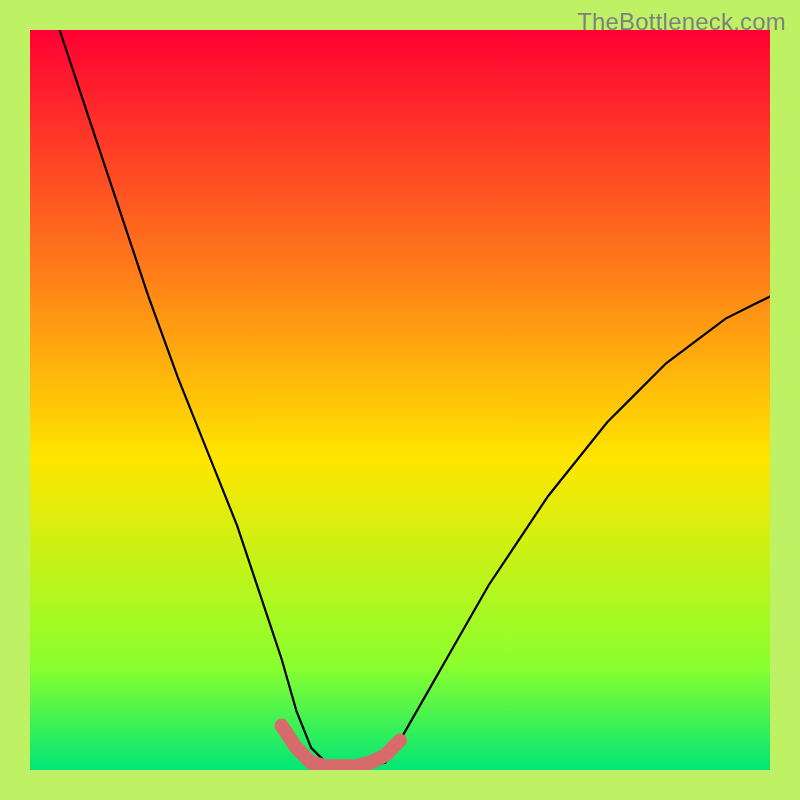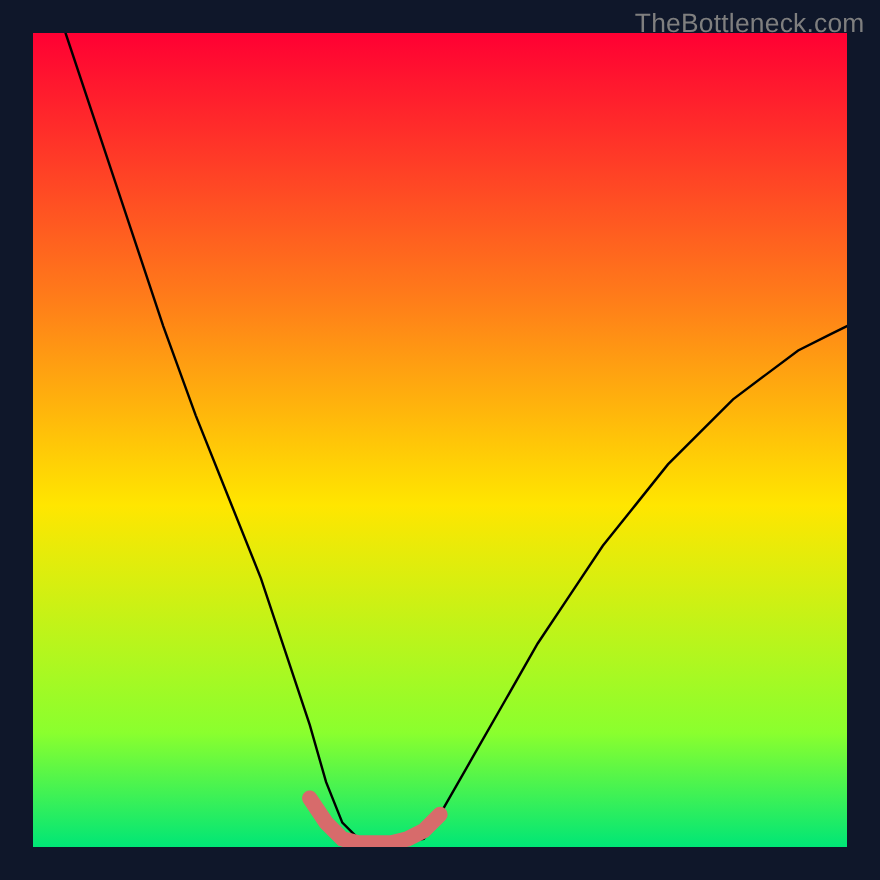--- a/index.html
+++ b/index.html
@@ -7,21 +7,21 @@
     padding: 0;
     width: 800px;
     height: 800px;
     background: #000;
     overflow: hidden;
   }
   .frame {
     position: relative;
     width: 800px;
     height: 800px;
-    background: #0f172a;
+    background: #bef264;
   }
   .watermark {
     position: absolute;
     top: 8px;
     right: 14px;
     font-family: Arial, Helvetica, sans-serif;
     font-size: 24px;
     color: #7f7f7f;
     letter-spacing: 0.2px;
     z-index: 50;

